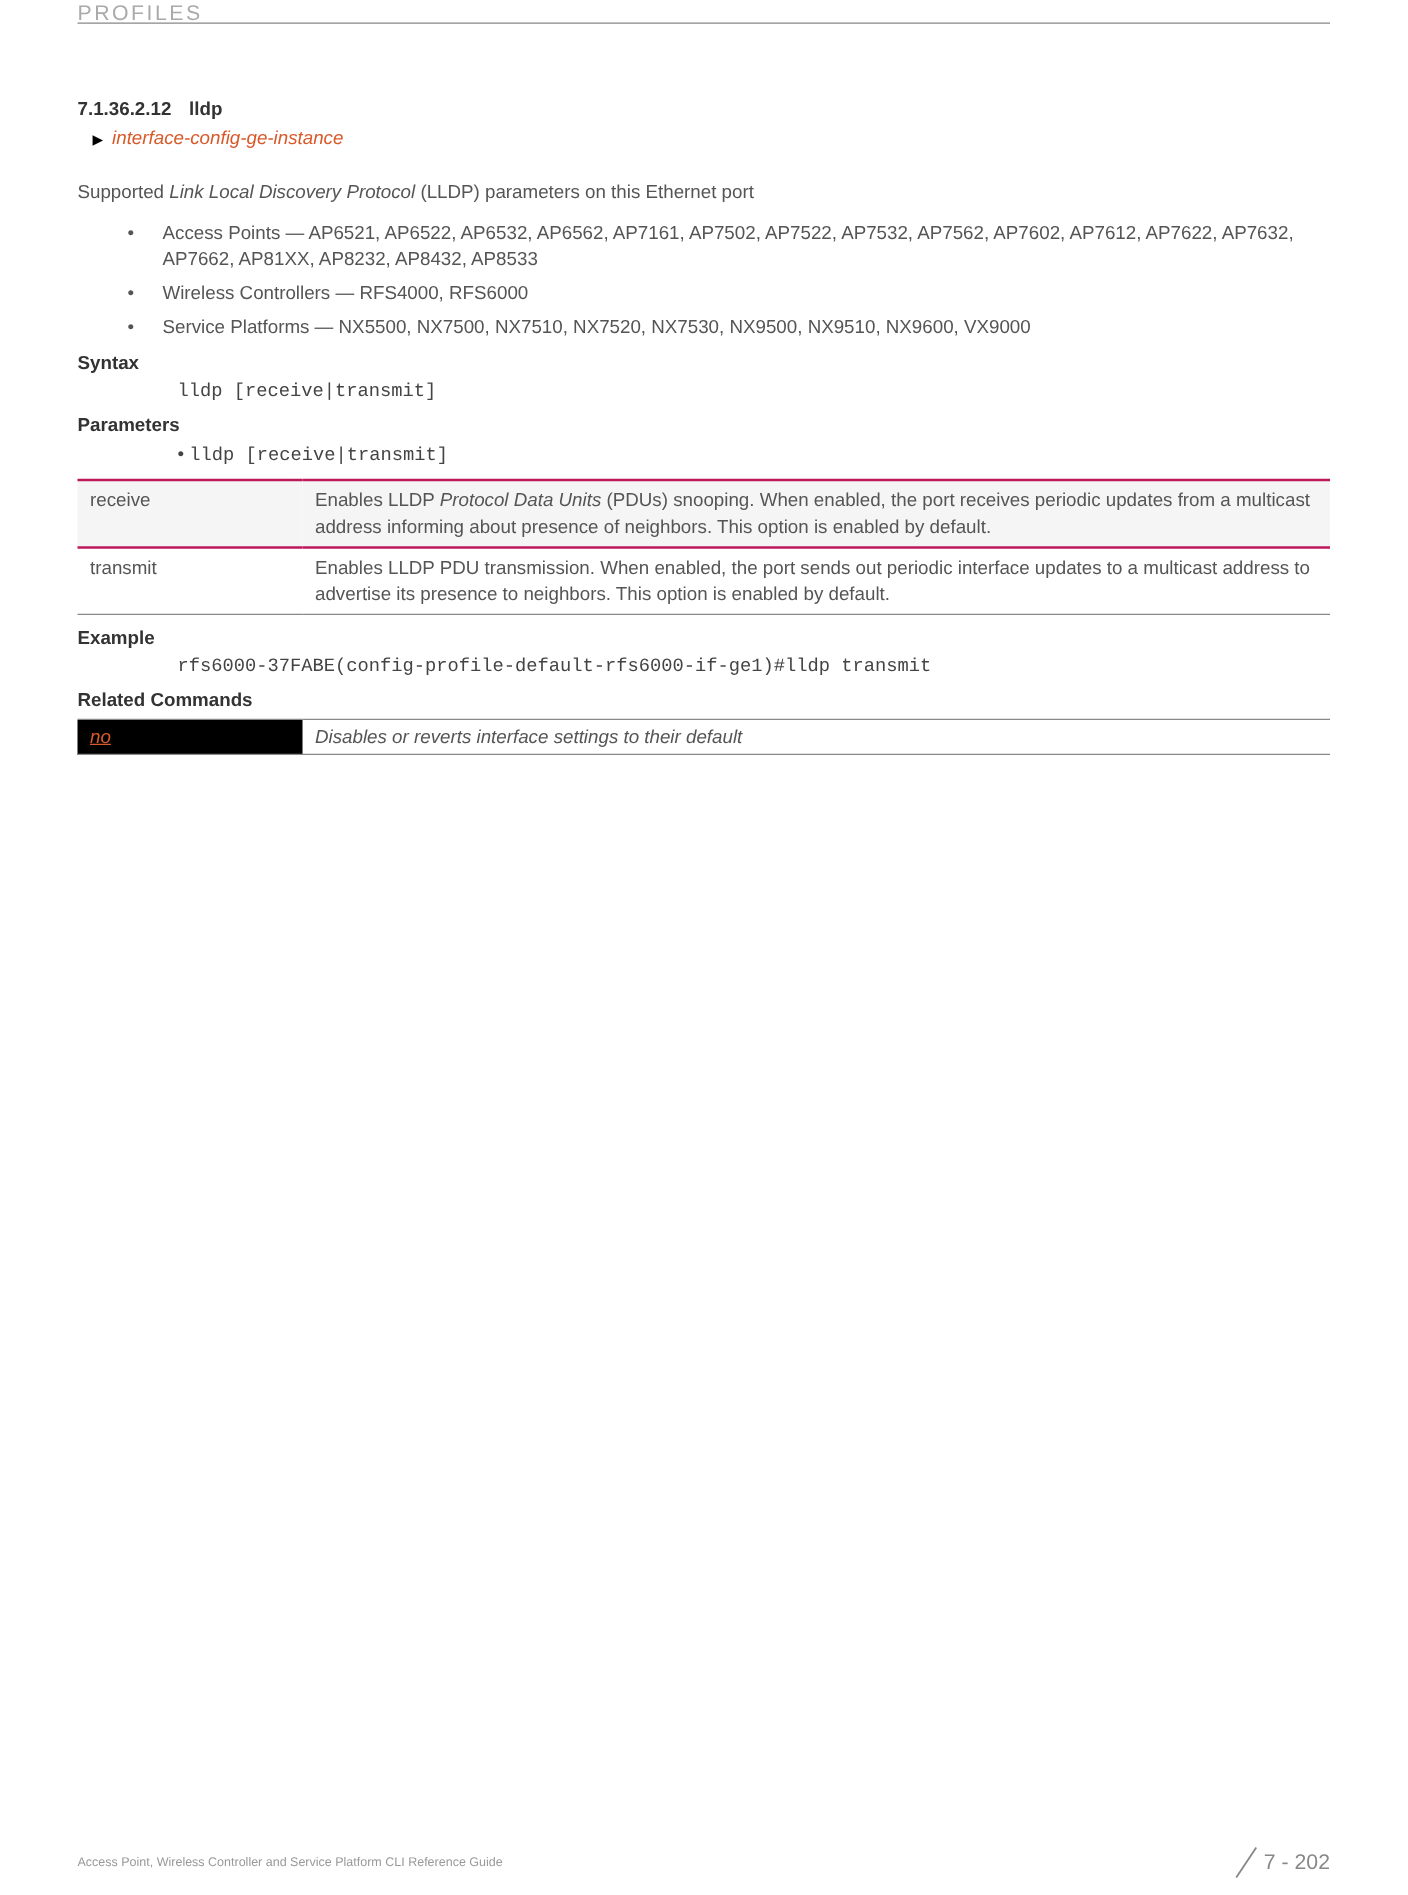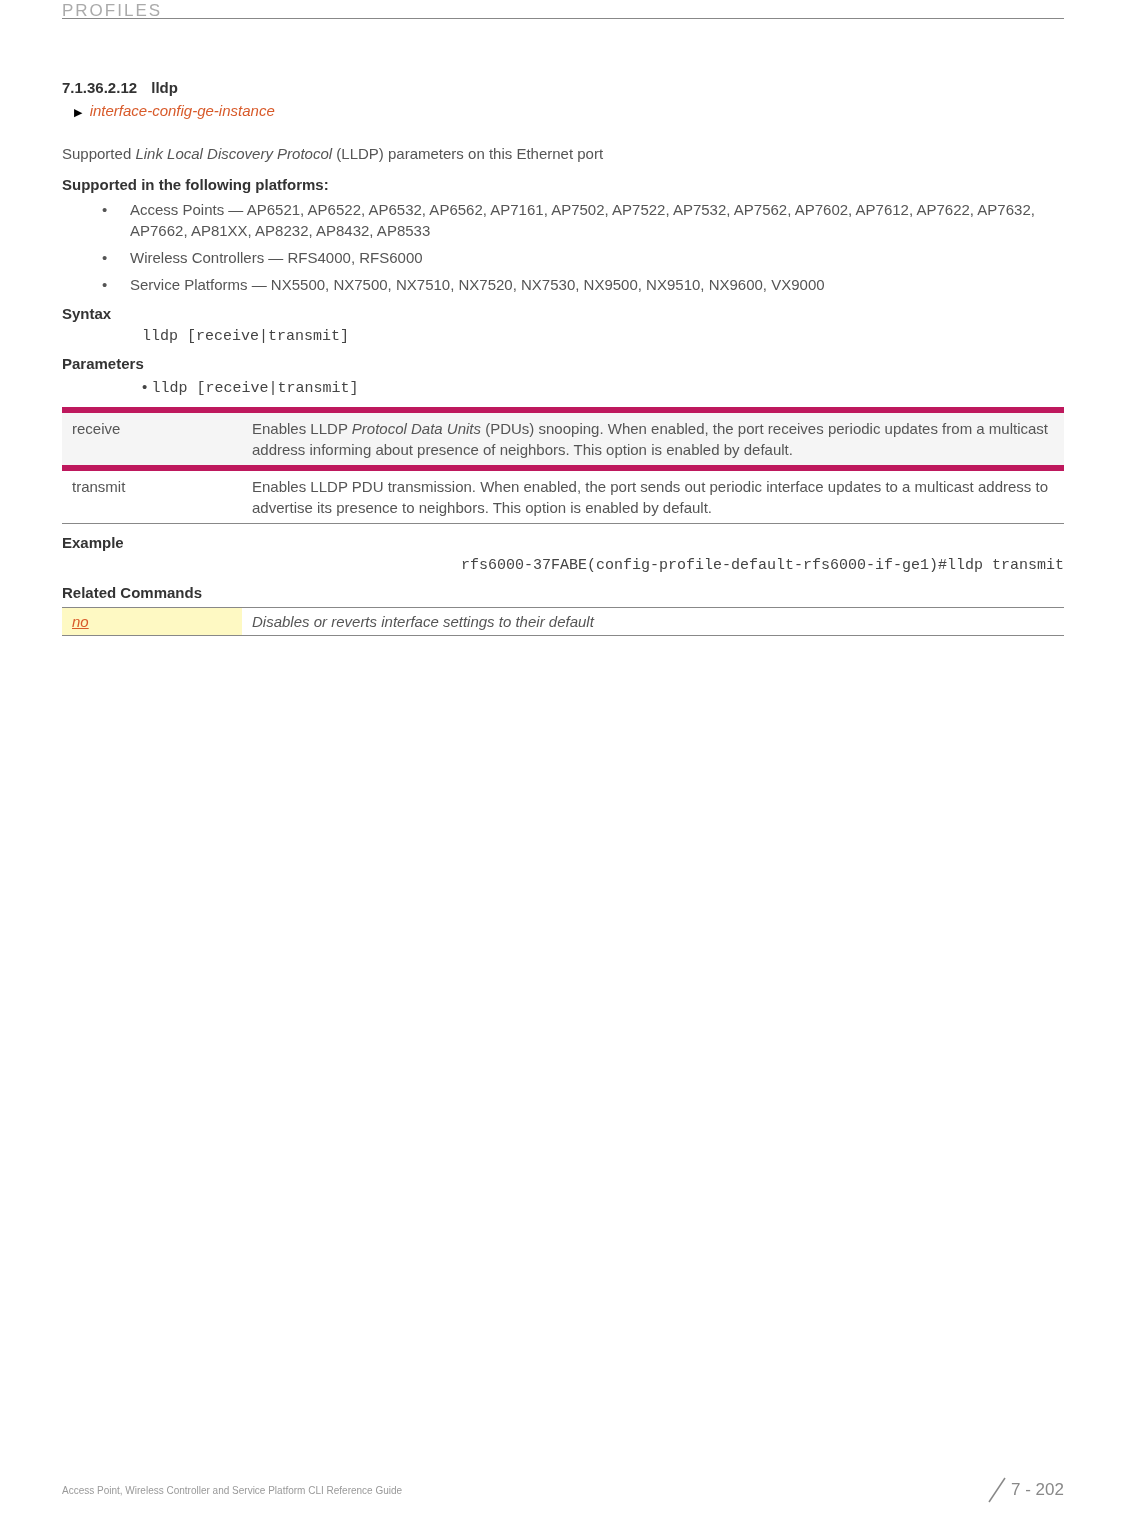--- a/index.html
+++ b/index.html
@@ -115,21 +115,21 @@
       width: 100%;
       border-collapse: collapse;
       margin-top: 2px;
       margin-bottom: 10px;
     }
     table.params td {
       padding: 5px 10px;
       vertical-align: top;
       color: #555;
       line-height: 1.4;
-      border-top: 6px solid #be185d;
+      border-top: 2px solid #be185d;
       border-bottom: 1px solid #888;
     }
     table.params td.key {
       width: 180px;
     }
     table.params tr:nth-child(odd) td {
       background: #f5f5f5;
     }
     table.related {
       width: 100%;
@@ -141,30 +141,29 @@
       vertical-align: top;
       color: #555;
       border-top: 1px solid #888;
       border-bottom: 1px solid #888;
       font-style: italic;
     }
     table.related td.key {
       width: 180px;
       color: #d85a2a;
       font-style: italic;
-      background: #fef9c3;
+      background: #000000;
       text-decoration: underline;
     }
     .example-code {
       margin-left: 80px;
       margin-top: 4px;
       margin-bottom: 10px;
       font-family: 'Courier New', Courier, monospace;
       color: #444;
-      text-align: right;
     }
     .footer {
       position: absolute;
       bottom: 30px;
       left: 0;
       right: 0;
       padding: 0 62px;
     }
     .footer-line {
       display: flex;
@@ -206,21 +205,20 @@
 
     <div class="breadcrumb">
       <span class="breadcrumb-arrow">▶</span>
       <span class="breadcrumb-link">interface-config-ge-instance</span>
     </div>
 
     <div class="description">
       <span>Supported </span><span class="italic">Link Local Discovery Protocol</span><span> (LLDP) parameters on this Ethernet port</span>
     </div>
 
-    <div class="subheading">Supported in the following platforms:</div>
     <ul class="bullet-list">
       <li>Access Points — AP6521, AP6522, AP6532, AP6562, AP7161, AP7502, AP7522, AP7532, AP7562, AP7602, AP7612, AP7622, AP7632, AP7662, AP81XX, AP8232, AP8432, AP8533</li>
       <li>Wireless Controllers — RFS4000, RFS6000</li>
       <li>Service Platforms — NX5500, NX7500, NX7510, NX7520, NX7530, NX9500, NX9510, NX9600, VX9000</li>
     </ul>
 
     <div class="subheading">Syntax</div>
     <div class="code-block">lldp [receive|transmit]</div>
 
     <div class="subheading">Parameters</div>

